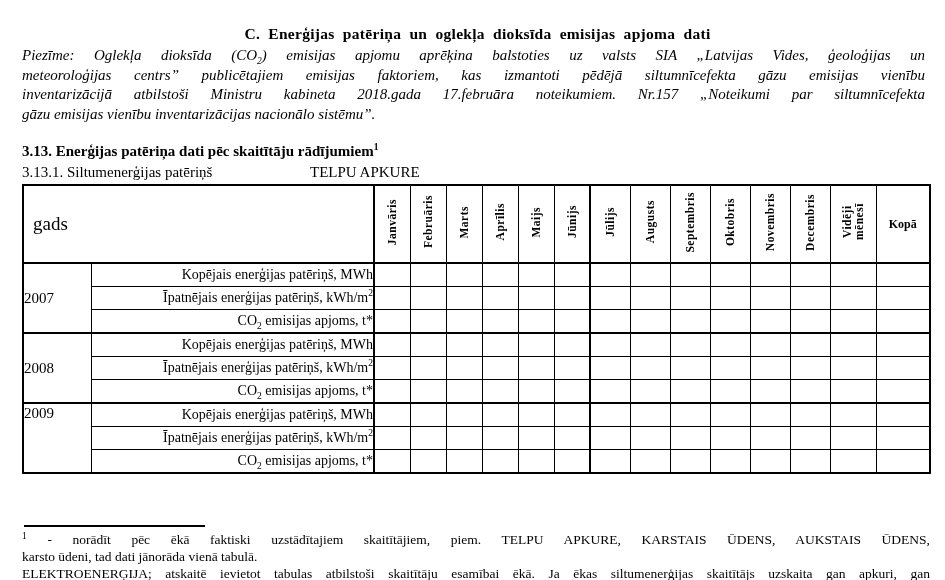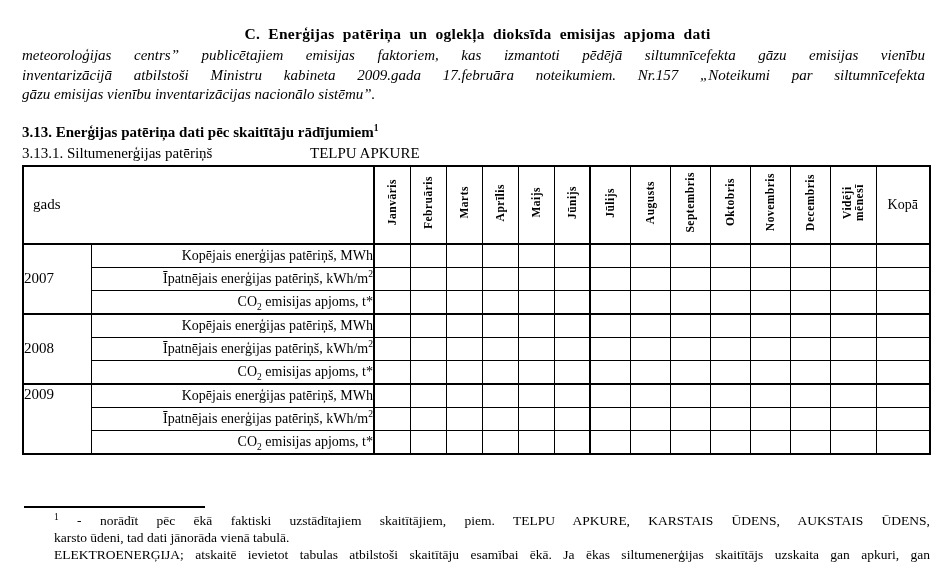--- a/index.html
+++ b/index.html
@@ -29,55 +29,56 @@
     border:2px solid #000;
   }
   col.c-year{width:68px;}
   col.c-desc{width:283px;}
   col.c-m1{width:36px;}
   col.c-m2{width:40px;}
   col.c-avg{width:46px;}
   col.c-tot{width:54px;}
   th,td{border:1px solid #000;padding:0;}
   .hdr th{height:76px;border-bottom:2.5px solid #000;vertical-align:middle;text-align:center;background:#fff;}
-  th.gads{text-align:left;padding-left:9px;font-weight:normal;font-size:15px;}
+  th.gads{text-align:left;padding-left:9px;font-weight:normal;font-size:19px;}
   .vtext{
     display:inline-block;writing-mode:vertical-rl;transform:rotate(180deg);
     font-weight:bold;font-size:11.5px;letter-spacing:.5px;line-height:12px;
     white-space:nowrap;
   }
   .vtext.wrap{white-space:normal;max-height:60px;}
-  th.total{font-weight:normal;font-size:14px;margin-left:16px;}
+  th.total{font-weight:bold;font-size:12px;margin-left:16px;}
   td.year{font-size:15px;vertical-align:middle;}
   td.year.top{vertical-align:top;padding-top:1px;}
   td.desc{text-align:right;padding-left:8px;font-size:14px;height:22px;white-space:nowrap;overflow:hidden;}
   td.d{height:22px;}
   .thickR{border-right:2px solid #000 !important;}
   tr.grp td{border-top:2px solid #000;}
   sup{font-size:9.5px;line-height:0;vertical-align:super;}
   sub{font-size:9.5px;line-height:0;vertical-align:sub;}
 
   .tfoot{font-size:15px;font-style:italic;margin:5px 0 0 1px;line-height:19px;}
   .tfoot .star{font-style:normal;font-weight:bold;}
 
   .rule{width:181px;border-top:2px solid #000;margin:51px 0 4px 2px;height:0;}
   .bfoot{width:908px;font-size:13.5px;line-height:17px;}
-  .bfoot-line{text-align:justify;text-align-last:justify;margin-left:32px;}
+  .bfoot-line{text-align:justify;text-align-last:justify;}
   .bfoot-line.last{text-align-last:left;}
 </style>
 </head>
 <body>
 
 <div class="doc">
 
   <div class="title">C. Enerģijas patēriņa un oglekļa dioksīda emisijas apjoma dati</div>
 
   <div class="note">
+    <div class="note-line"><span>Piezīme: Oglekļa dioksīda (CO</span><sub>2</sub><span>) emisijas apjomu aprēķina balstoties uz valsts SIA „Latvijas Vides, ģeoloģijas un</span></div>
     <div class="note-line">meteoroloģijas centrs” publicētajiem emisijas faktoriem, kas izmantoti pēdējā siltumnīcefekta gāzu emisijas vienību</div>
-    <div class="note-line">inventarizācijā atbilstoši Ministru kabineta 2009.gada 17.februāra noteikumiem. Nr.157 „Noteikumi par siltumnīcefekta</div>
+    <div class="note-line">inventarizācijā atbilstoši Ministru kabineta 2018.gada 17.februāra noteikumiem. Nr.157 „Noteikumi par siltumnīcefekta</div>
     <div class="note-line last">gāzu emisijas vienību inventarizācijas nacionālo sistēmu”.</div>
   </div>
 
   <div class="heading"><span>3.13. Enerģijas patēriņa dati pēc skaitītāju rādījumiem</span><sup>1</sup></div>
 
   <div class="subheading-row">
     <span class="subheading-left">3.13.1. Siltumenerģijas patēriņš</span><span>TELPU APKURE</span>
   </div>
 
   <table>

